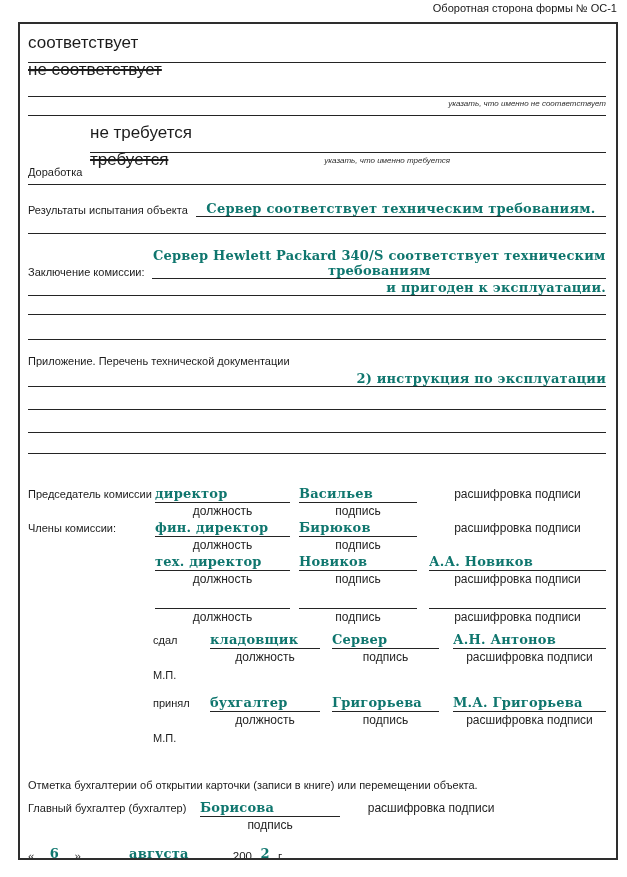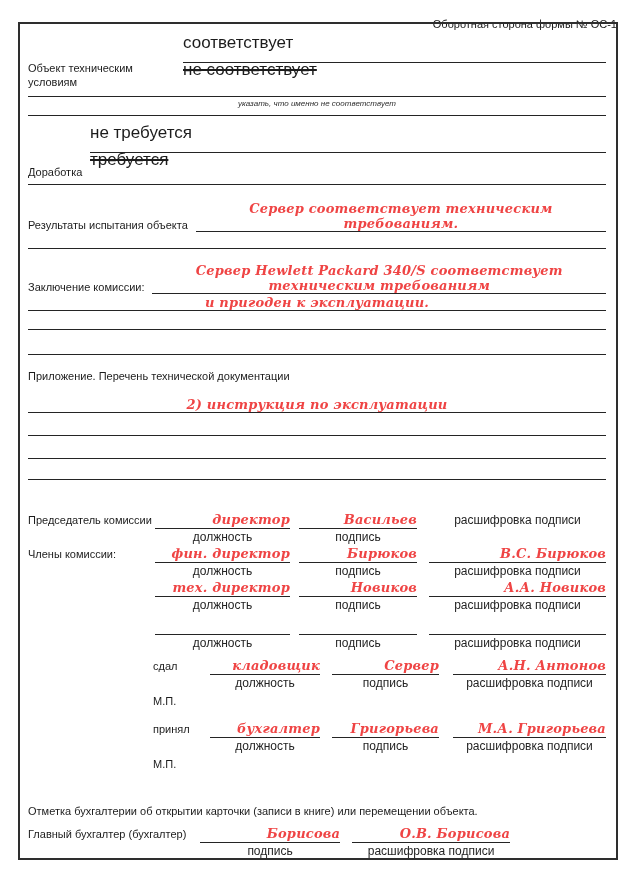--- a/index.html
+++ b/index.html
@@ -4,57 +4,57 @@
 <style>
   * { margin:0; padding:0; box-sizing:border-box; }
   html,body { width:627px; height:877px; background:#ffffff; }
   body {
     font-family:"Liberation Sans", sans-serif;
     color:#1c1c1c;
     position:relative;
     font-size:11px;
   }
   .page-header {
-    position:absolute; top:18px; right:10px;
+    position:absolute; top:2px; right:10px;
     font-size:11px; color:#161616;
   }
   .form-box {
     position:absolute; left:18px; top:22px;
     width:600px; height:838px;
     border:2px solid #2e2e2e;
     padding:12px 10px 0 8px;
     overflow:hidden;
   }
   .rule { border-bottom:1.6px solid #242424; height:0; }
   .underline { border-bottom:1.6px solid #242424; }
   .frow { display:flex; align-items:flex-end; gap:8px; }
   .lbl { flex-shrink:0; font-size:11px; line-height:14px; }
   .val { flex:1; text-align:center; min-height:16px; }
   .hw {
     font-family:"DejaVu Serif", serif;
-    font-style:italic; font-weight:700;
+    font-weight:700;
     font-size:13px; letter-spacing:0.2px; line-height:15px;
-    color:#ef4444;
+    color:#0f766e;
   }
   .strike { text-decoration:line-through; text-decoration-thickness:1.6px; }
   .caption { font-size:8px; font-style:italic; color:#2c2c2c; }
-  .center { text-align:center; }
+  .center { text-align:right; }
   
   .opt-row { display:flex; align-items:flex-end; }
   .opts { flex:1; }
   .opt { font-size:17px; line-height:14px; padding-bottom:12px; }
   .tc-label { width:155px; flex-shrink:0; }
   .dr-label { width:62px; flex-shrink:0; }
   .dr-second { display:flex; align-items:flex-start; }
   .dr-second .caption { flex:1; text-align:center; padding-top:3px; }
   
   .sig-row { display:flex; align-items:flex-start; margin-top:2px; }
   .sig-lead { width:127px; flex-shrink:0; font-size:11px; padding-top:2px; }
   .sig-col { display:flex; flex-direction:column; }
-  .sig-val { border-bottom:1.6px solid #242424; text-align:right; min-height:17px; }
+  .sig-val { border-bottom:1.6px solid #242424; text-align:left; min-height:17px; }
   .sig-sub { font-size:12px; text-align:center; color:#242424; padding-top:1px; }
   .c1 { width:135px; margin-right:9px; }
   .c2 { width:118px; margin-right:12px; }
   .c3 { flex:1; }
   
   .asset-lead { width:125px; flex-shrink:0; }
   .asset-verb { width:57px; flex-shrink:0; font-size:11px; padding-top:2px; }
   .a1 { width:110px; margin-right:12px; }
   .a2 { width:107px; margin-right:14px; }
   .a3 { flex:1; }
@@ -71,36 +71,36 @@
   .d-year { width:18px; margin:0 4px 0 4px; }
 </style>
 </head>
 <body>
 
 <div class="page-header">Оборотная сторона формы № ОС-1</div>
 
 <div class="form-box">
 
   <div class="opt-row">
-    <div class="lbl tc-label">Объект техническим условиям</div>
     <div class="opts">
       <div class="opt underline">соответствует</div>
       <div class="opt strike">не соответствует</div>
     </div>
   </div>
   <div class="rule" style="margin-top:7px;"></div>
   <div class="caption center" style="margin-top:2px;">указать, что именно не соответствует</div>
   <div class="rule" style="margin-top:7px;"></div>
 
   <div class="opt-row" style="margin-top:10px;">
     <div class="lbl dr-label">Доработка</div>
     <div class="opts">
       <div class="opt underline">не требуется</div>
       <div class="dr-second">
         <span class="opt strike">требуется</span>
+        <span class="caption">указать, что именно требуется</span>
       </div>
     </div>
   </div>
   <div class="rule" style="margin-top:5px;"></div>
 
   <div class="frow" style="margin-top:16px;">
     <div class="lbl">Результаты испытания объекта</div>
     <div class="val underline hw">Сервер соответствует техническим требованиям.</div>
   </div>
   <div class="rule" style="margin-top:16px;"></div>
@@ -109,21 +109,21 @@
     <div class="lbl">Заключение комиссии:</div>
     <div class="val underline hw">Сервер Hewlett Packard 340/S соответствует техническим требованиям</div>
   </div>
   <div class="val underline hw center" style="margin-top:1px;">и пригоден к эксплуатации.</div>
   <div class="rule" style="margin-top:18px;"></div>
   <div class="rule" style="margin-top:24px;"></div>
 
   <div class="frow" style="margin-top:14px;">
     <div class="lbl">Приложение. Перечень технической документации</div>
   </div>
-  <div class="val underline hw center" style="margin-top:14px;">2) инструкция по эксплуатации</div>
+  <div class="val underline hw center" style="margin-top:3px;">2) инструкция по эксплуатации</div>
   <div class="rule" style="margin-top:22px;"></div>
   <div class="rule" style="margin-top:22px;"></div>
   <div class="rule" style="margin-top:20px;"></div>
 
   <div class="sig-row" style="margin-top:32px;">
     <div class="sig-lead">Председатель комиссии</div>
     <div class="sig-col c1">
       <div class="sig-val hw">директор</div>
       <div class="sig-sub">должность</div>
     </div>
@@ -140,21 +140,20 @@
     <div class="sig-lead">Члены комиссии:</div>
     <div class="sig-col c1">
       <div class="sig-val hw">фин. директор</div>
       <div class="sig-sub">должность</div>
     </div>
     <div class="sig-col c2">
       <div class="sig-val hw">Бирюков</div>
       <div class="sig-sub">подпись</div>
     </div>
     <div class="sig-col c3">
-      <div class="sig-val hw">В.С. Бирюков</div>
       <div class="sig-sub">расшифровка подписи</div>
     </div>
   </div>
 
   <div class="sig-row">
     <div class="sig-lead"></div>
     <div class="sig-col c1">
       <div class="sig-val hw">тех. директор</div>
       <div class="sig-sub">должность</div>
     </div>
@@ -223,21 +222,20 @@
 
   <div class="lbl" style="margin-top:34px;">Отметка бухгалтерии об открытии карточки (записи в книге) или перемещении объекта.</div>
 
   <div class="sig-row" style="margin-top:8px;">
     <div class="gb-label">Главный бухгалтер (бухгалтер)</div>
     <div class="sig-col g1">
       <div class="sig-val hw">Борисова</div>
       <div class="sig-sub">подпись</div>
     </div>
     <div class="sig-col g2">
-      <div class="sig-val hw">О.В. Борисова</div>
       <div class="sig-sub">расшифровка подписи</div>
     </div>
   </div>
 
   <div class="date-row" style="margin-top:14px;">
     <span>«</span>
     <span class="date-cell d-day hw">6</span>
     <span>»</span>
     <span class="date-cell d-month hw">августа</span>
     <span>200</span>

